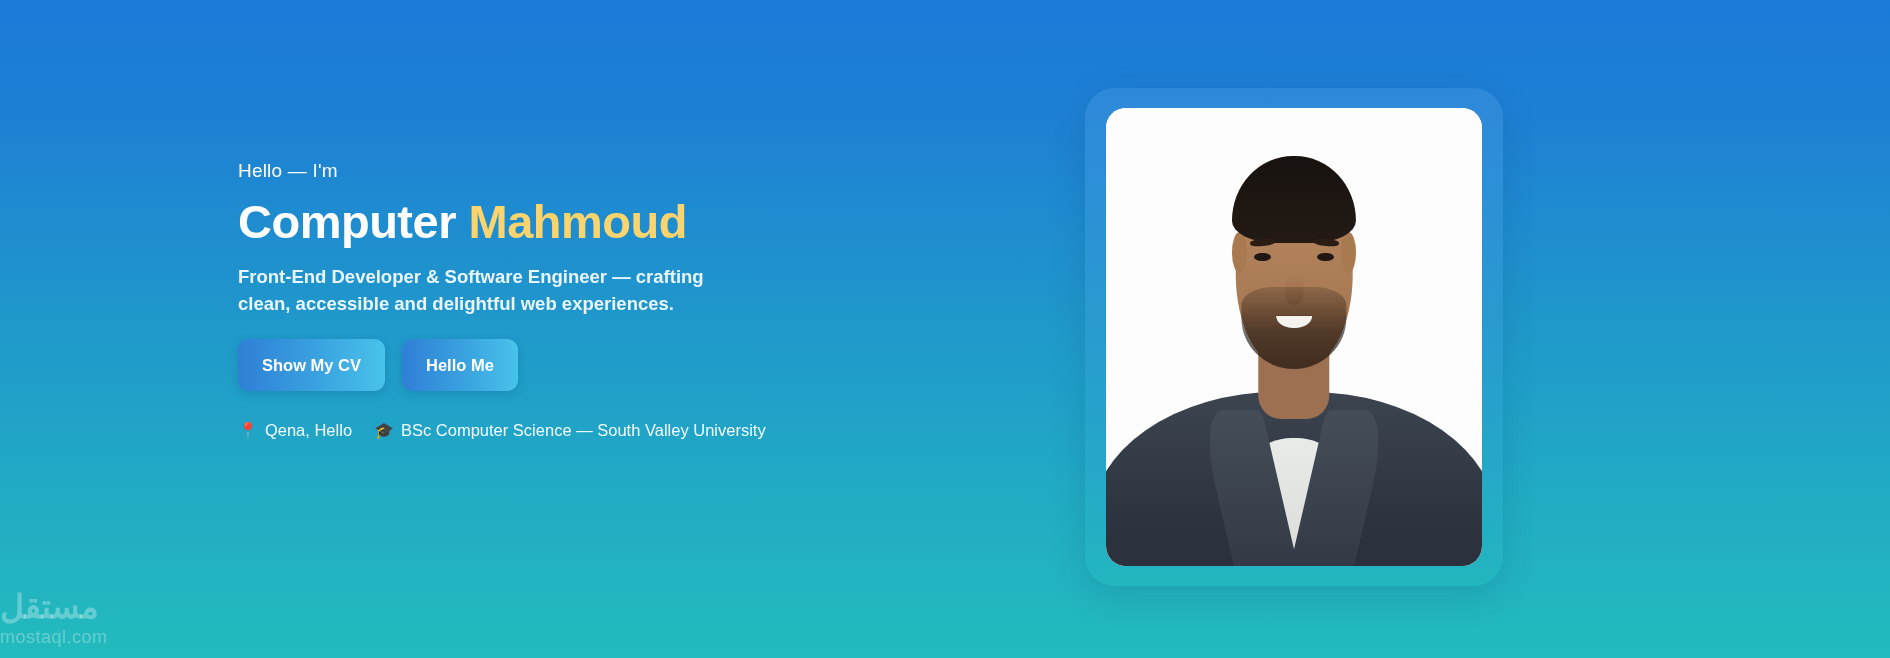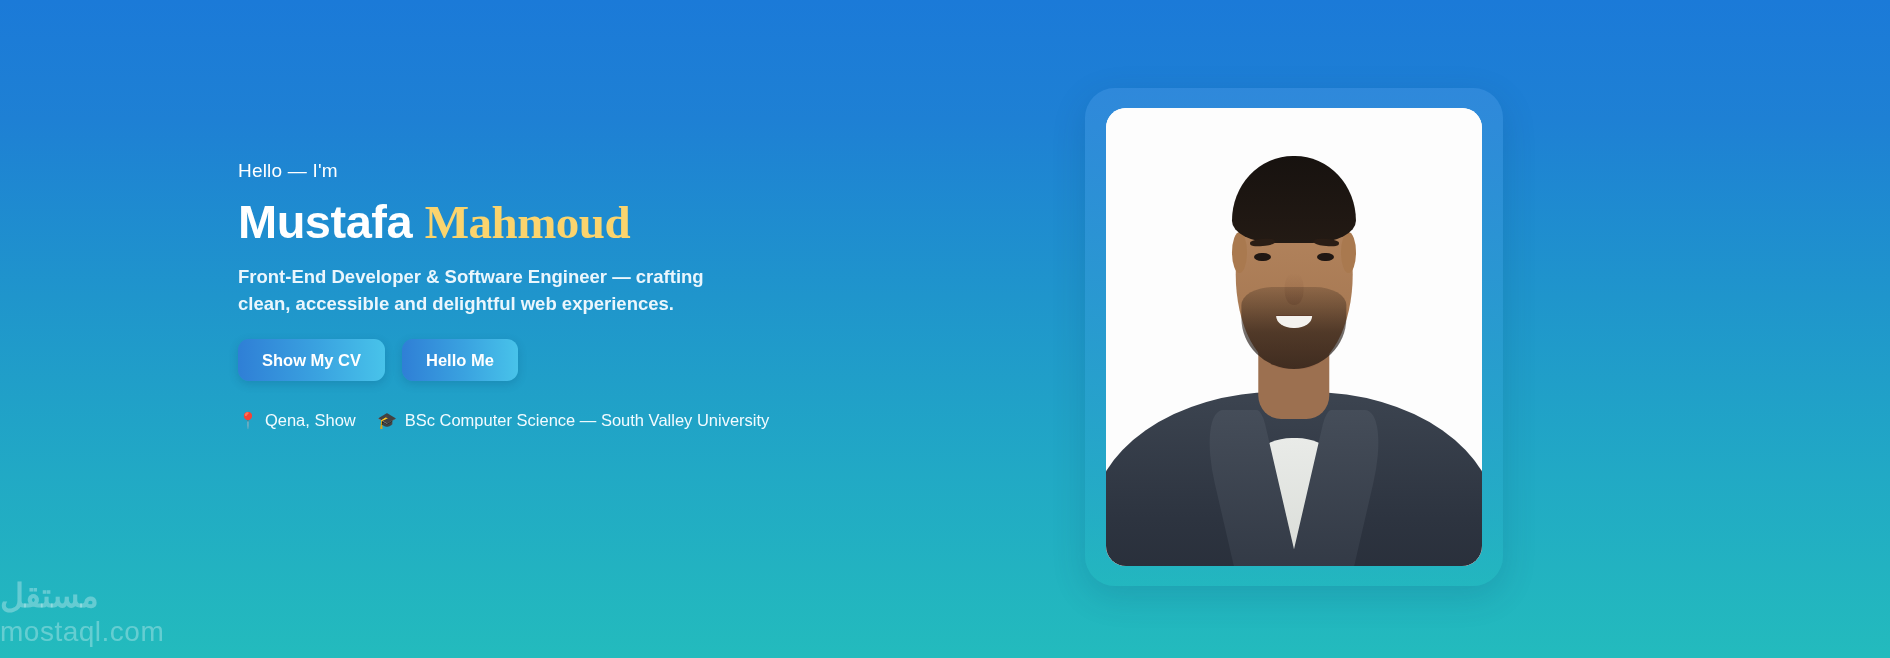--- a/index.html
+++ b/index.html
@@ -45,42 +45,42 @@
 
   .name-line {
     margin: 0 0 14px 0;
     font-size: 47px;
     font-weight: 700;
     letter-spacing: -0.5px;
     line-height: 1.12;
     white-space: nowrap;
   }
   .name-first { color: #ffffff; }
-  .name-last  { color: #fbd46d; font-family: Liberation Serif, serif; }
+  .name-last  { color: #fbd46d; }
 
   .tagline {
     margin: 0 0 22px 0;
     font-size: 18.5px;
     line-height: 1.48;
     color: #eaf6fd;
     font-weight: 700;
     max-width: 520px;
   }
 
   .btn-row {
     display: flex;
     gap: 17px;
     margin-bottom: 30px;
   }
 
   .btn {
     display: inline-flex;
     align-items: center;
     justify-content: center;
-    height: 42px;
+    height: 52px;
     padding: 0 24px;
     border: none;
     border-radius: 11px;
     font-family: "Liberation Sans", sans-serif;
     font-size: 16.5px;
     font-weight: 700;
     color: #ffffff;
     cursor: pointer;
     background: linear-gradient(90deg, #2f7fd6 0%, #3aa3e0 55%, #48c3ea 100%);
     box-shadow: 0 3px 10px rgba(8, 50, 92, 0.18);
@@ -278,49 +278,49 @@
     user-select: none;
   }
   .wm-ar {
     font-size: 33px;
     font-weight: 700;
     line-height: 1.1;
     letter-spacing: 1px;
     margin-bottom: 2px;
   }
   .wm-en {
-    font-size: 28px;
+    font-size: 18px;
     font-weight: 400;
     letter-spacing: 0.5px;
   }
 </style>
 </head>
 <body>
 
 <div class="hero">
 
   <div class="left-col">
 
     <p class="eyebrow">Hello — I'm</p>
 
     <h1 class="name-line">
-      <span class="name-first">Mustafa</span><span> </span><span class="name-last">Mahmoud</span>
+      <span class="name-first">Computer</span><span> </span><span class="name-last">Mahmoud</span>
     </h1>
 
     <p class="tagline">Front-End Developer &amp; Software Engineer — crafting clean, accessible and delightful web experiences.</p>
 
     <div class="btn-row">
       <button class="btn">Show My CV</button>
       <button class="btn">Hello Me</button>
     </div>
 
     <div class="meta-row">
       <span class="meta-item">
         <span class="meta-emoji">📍</span>
-        <span>Qena, Show</span>
+        <span>Qena, Hello</span>
       </span>
       <span class="meta-item">
         <span class="meta-emoji">🎓</span>
         <span>BSc Computer Science — South Valley University</span>
       </span>
     </div>
 
   </div>
 
   <div class="photo-card">

